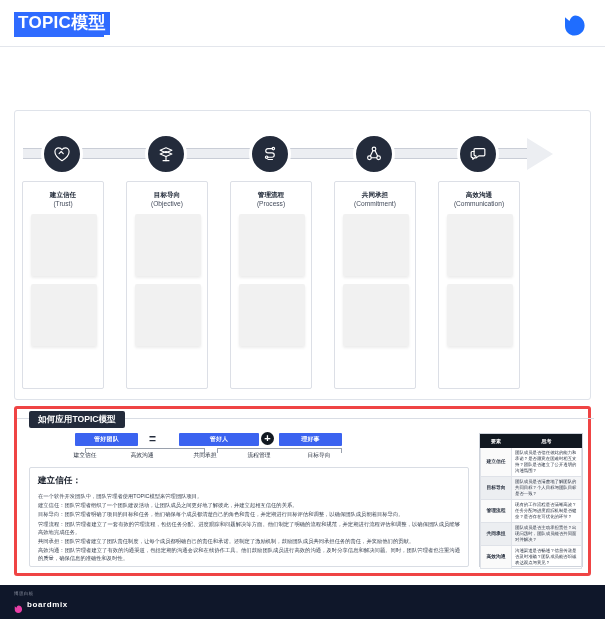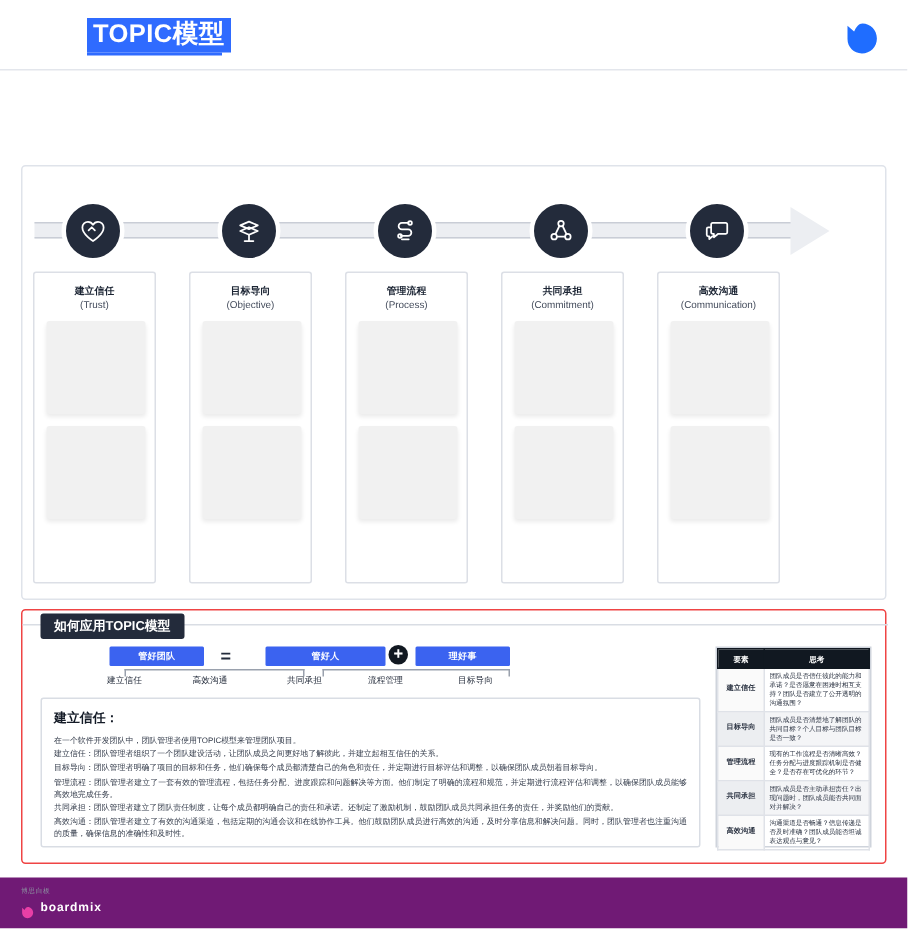--- a/index.html
+++ b/index.html
@@ -4,21 +4,21 @@
 <style>
   html,body{margin:0;padding:0;}
   body{
     width:605px;height:619px;
     background:#ffffff;
     font-family:"Liberation Sans","DejaVu Sans",sans-serif;
     color:#1b2433;
     overflow:hidden;
     position:relative;
   }
-  .page{position:relative;width:605px;height:619px;box-sizing:border-box;padding-left:44px;}
+  .page{position:relative;width:605px;height:619px;box-sizing:border-box;}
 
   
   .header{position:relative;height:46px;}
   .title-wrap{position:absolute;left:14px;top:12px;}
   .title{
     display:inline-block;
     background:#2f6bff;
     color:#ffffff;
     font-size:17px;
     font-weight:bold;
@@ -89,21 +89,21 @@
     position:absolute;left:8px;width:66px;height:62px;
     background:#f1f1f1;border-radius:2px;
     box-shadow:0 2px 3px rgba(0,0,0,0.08);
   }
   .note.n1{top:32px;}
   .note.n2{top:102px;}
 
   
   .apply{
     position:absolute;left:14px;top:406px;width:577px;height:170px;
-    border:1px solid #ef4444;border-radius:3px;background:#ffffff;box-sizing:border-box;
+    border:3px solid #ef4444;border-radius:3px;background:#ffffff;box-sizing:border-box;
   }
   .apply-top-line{position:absolute;left:0;top:9px;width:577px;height:1px;background:#d9dde4;}
   .apply-badge{
     position:absolute;left:12px;top:2px;background:#232b3b;color:#fff;
     font-size:8.6px;font-weight:bold;padding:3px 9px;border-radius:2px;line-height:11px;
   }
 
   
   .eq{position:absolute;left:40px;top:24px;width:300px;height:22px;}
   .chip{
@@ -153,21 +153,21 @@
   td{
     border:1px solid #dfe2e8;font-size:4.4px;line-height:6px;color:#2b3342;
     padding:2px 3px;vertical-align:middle;
   }
   td.c-a{text-align:center;font-weight:bold;font-size:4.8px;background:#fafafa;width:30px;}
   tr.alt td{background:#f4f5f7;}
   tr.alt td.c-a{background:#eceef1;}
 
   
   .footer{
-    position:absolute;left:0;bottom:0;width:605px;height:34px;background:#701a75;
+    position:absolute;left:0;bottom:0;width:605px;height:34px;background:#0f172a;
   }
   .footer-sub{position:absolute;left:14px;top:6px;font-size:4.5px;color:#8b90a0;letter-spacing:0.4px;}
   .footer-brand{position:absolute;left:14px;top:15px;display:flex;align-items:center;gap:4px;}
   .footer-mark{width:9px;height:9px;}
   .footer-name{font-size:8px;font-weight:bold;color:#ffffff;letter-spacing:0.6px;}
 </style>
 </head>
 <body>
 
 <div class="page">

